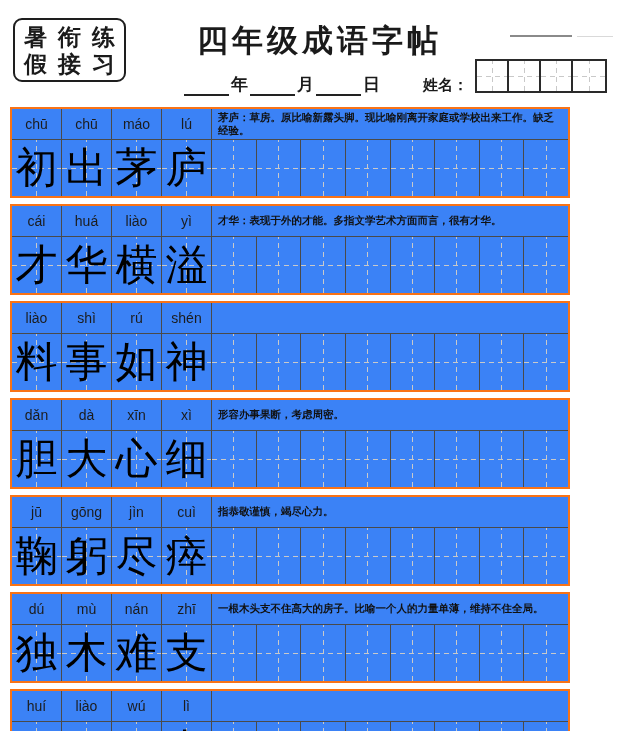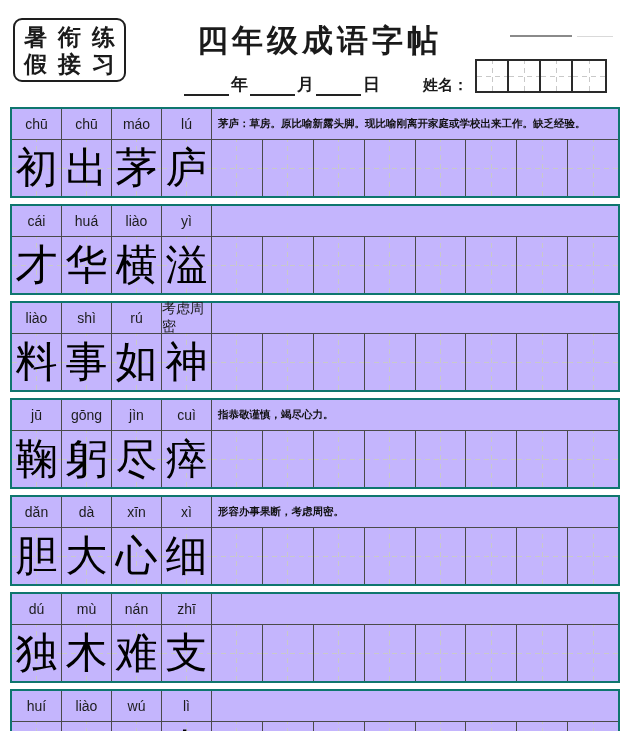--- a/index.html
+++ b/index.html
@@ -49,22 +49,22 @@
       repeating-linear-gradient(90deg, #c9c9c9 0 5px, transparent 5px 9px),
       repeating-linear-gradient(0deg, #c9c9c9 0 5px, transparent 5px 9px);
     background-size:100% 1px, 1px 100%;
     background-position:0 50%, 50% 0;
     background-repeat:no-repeat;
   }
 
   
   .blocks { position:absolute; left:10px; top:107px; width:610px; }
   .block {
-    box-sizing:border-box; width:610px;
-    border:2px solid #0f766e; background:#c4b5fd;
+    box-sizing:border-box; width:560px;
+    border:2px solid #f97316; background:#3b82f6;
     margin-bottom:6px;
   }
   .row { display:flex; }
   .toprow { height:30px; border-bottom:1px solid #4a4a4a; }
   .charrow { height:56px; }
   .pcell {
     flex:0 0 50px; box-sizing:border-box; border-right:1px solid #4a4a4a;
     display:flex; align-items:center; justify-content:center;
     font-size:14px; color:#1c1c1c;
   }
@@ -157,20 +157,21 @@
       <div class="tcell guide"></div>
     </div>
   </section>
 
   <section class="block">
     <div class="row toprow">
       <div class="pcell">cái</div>
       <div class="pcell">huá</div>
       <div class="pcell">liào</div>
       <div class="pcell">yì</div>
+      <div class="defcell">才华：表现于外的才能。多指文学艺术方面而言，很有才华。</div>
     </div>
     <div class="row charrow">
       <div class="ccell guide">
             <span class="bigchar">才</span>
           </div>
       <div class="ccell guide">
             <span class="bigchar">华</span>
           </div>
       <div class="ccell guide">
             <span class="bigchar">横</span>
@@ -187,34 +188,66 @@
       <div class="tcell guide"></div>
       <div class="tcell guide"></div>
     </div>
   </section>
 
   <section class="block">
     <div class="row toprow">
       <div class="pcell">liào</div>
       <div class="pcell">shì</div>
       <div class="pcell">rú</div>
-      <div class="pcell">考虑周密</div>
+      <div class="pcell">shén</div>
     </div>
     <div class="row charrow">
       <div class="ccell guide">
             <span class="bigchar">料</span>
           </div>
       <div class="ccell guide">
             <span class="bigchar">事</span>
           </div>
       <div class="ccell guide">
             <span class="bigchar">如</span>
           </div>
       <div class="ccell guide">
             <span class="bigchar">神</span>
+          </div>
+      <div class="tcell guide"></div>
+      <div class="tcell guide"></div>
+      <div class="tcell guide"></div>
+      <div class="tcell guide"></div>
+      <div class="tcell guide"></div>
+      <div class="tcell guide"></div>
+      <div class="tcell guide"></div>
+      <div class="tcell guide"></div>
+    </div>
+  </section>
+
+  <section class="block">
+    <div class="row toprow">
+      <div class="pcell">dǎn</div>
+      <div class="pcell">dà</div>
+      <div class="pcell">xīn</div>
+      <div class="pcell">xì</div>
+      <div class="defcell">形容办事果断，考虑周密。</div>
+    </div>
+    <div class="row charrow">
+      <div class="ccell guide">
+            <span class="bigchar">胆</span>
+          </div>
+      <div class="ccell guide">
+            <span class="bigchar">大</span>
+          </div>
+      <div class="ccell guide">
+            <span class="bigchar">心</span>
+          </div>
+      <div class="ccell guide">
+            <span class="bigchar">细</span>
           </div>
       <div class="tcell guide"></div>
       <div class="tcell guide"></div>
       <div class="tcell guide"></div>
       <div class="tcell guide"></div>
       <div class="tcell guide"></div>
       <div class="tcell guide"></div>
       <div class="tcell guide"></div>
       <div class="tcell guide"></div>
     </div>
@@ -247,56 +280,25 @@
       <div class="tcell guide"></div>
       <div class="tcell guide"></div>
       <div class="tcell guide"></div>
       <div class="tcell guide"></div>
       <div class="tcell guide"></div>
     </div>
   </section>
 
   <section class="block">
     <div class="row toprow">
-      <div class="pcell">dǎn</div>
-      <div class="pcell">dà</div>
-      <div class="pcell">xīn</div>
-      <div class="pcell">xì</div>
-      <div class="defcell">形容办事果断，考虑周密。</div>
-    </div>
-    <div class="row charrow">
-      <div class="ccell guide">
-            <span class="bigchar">胆</span>
-          </div>
-      <div class="ccell guide">
-            <span class="bigchar">大</span>
-          </div>
-      <div class="ccell guide">
-            <span class="bigchar">心</span>
-          </div>
-      <div class="ccell guide">
-            <span class="bigchar">细</span>
-          </div>
-      <div class="tcell guide"></div>
-      <div class="tcell guide"></div>
-      <div class="tcell guide"></div>
-      <div class="tcell guide"></div>
-      <div class="tcell guide"></div>
-      <div class="tcell guide"></div>
-      <div class="tcell guide"></div>
-      <div class="tcell guide"></div>
-    </div>
-  </section>
-
-  <section class="block">
-    <div class="row toprow">
       <div class="pcell">dú</div>
       <div class="pcell">mù</div>
       <div class="pcell">nán</div>
       <div class="pcell">zhī</div>
+      <div class="defcell">一根木头支不住高大的房子。比喻一个人的力量单薄，维持不住全局。</div>
     </div>
     <div class="row charrow">
       <div class="ccell guide">
             <span class="bigchar">独</span>
           </div>
       <div class="ccell guide">
             <span class="bigchar">木</span>
           </div>
       <div class="ccell guide">
             <span class="bigchar">难</span>

